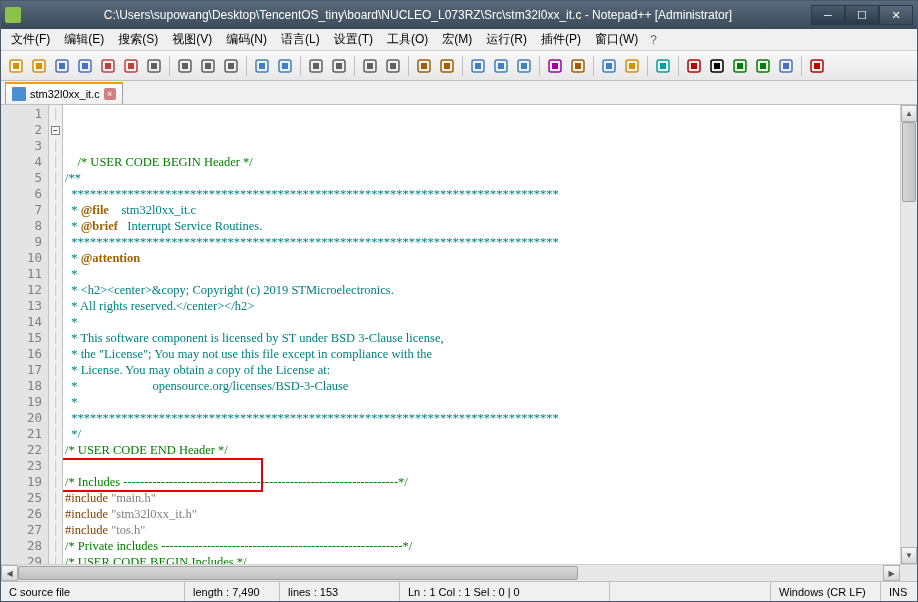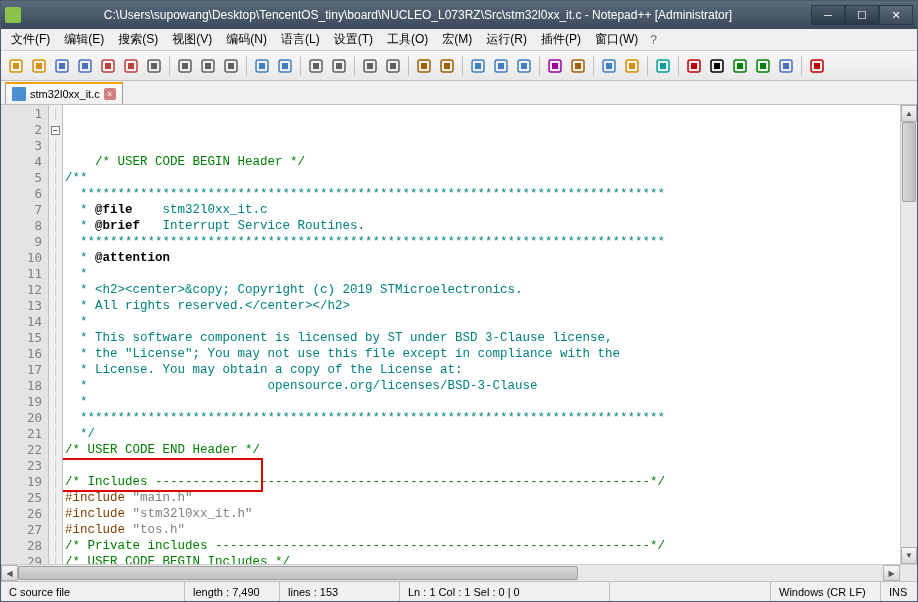--- a/index.html
+++ b/index.html
@@ -20,24 +20,24 @@
 .tabbar { height: 24px; background: #f0f0f0; border-bottom: 1px solid #c0c0c0; display: flex; align-items: flex-end; padding: 0 4px; }
 .tabbar .tab { height: 22px; background: linear-gradient(to bottom,#fff,#f0f0f0); border: 1px solid #a0a0a0; border-bottom: none; border-top: 2px solid #f0a000; padding: 0 6px; display: flex; align-items: center; gap: 4px; font-size: 11px; }
 .tabbar .tab .tabicon { width: 14px; height: 14px; background: #4a90d0; border-radius: 1px; display:inline-block; }
 .tabbar .tab .closetab { width: 12px; height: 12px; background: #d08080; border-radius: 2px; font-size: 9px; color: #fff; display: flex; align-items: center; justify-content: center; cursor: pointer; }
 .editor-wrap { flex: 1; display: flex; overflow: hidden; background: #fff; position: relative; }
 .gutter { width: 48px; background: #e4e4e4; border-right: 1px solid #c0c0c0; text-align: right; padding-right: 6px; padding-top: 1px; color: #808080; font-family: Consolas, monospace; font-size: 12.5px; line-height: 16px; user-select: none; }
 .gutter .ln { height: 16px; }
 .foldcol { width: 14px; background: #f0f0f0; border-right: 1px solid #c0c0c0; padding-top: 1px; font-family: Consolas, monospace; font-size: 10px; line-height: 16px; text-align: center; color: #808080; }
 .foldcol div { height: 16px; }
 .foldbox { display: inline-block; width: 9px; height: 9px; border: 1px solid #808080; background: #fff; font-size: 8px; line-height: 7px; text-align: center; color: #000; margin-top: 3px; }
-.code { flex: 1; font-family: Liberation Mono, monospace; font-size: 12.5px; line-height: 16px; padding-top: 1px; padding-left: 2px; white-space: pre; overflow: hidden; position: relative; }
+.code { flex: 1; font-family: Liberation Serif, serif; font-size: 12.5px; line-height: 16px; padding-top: 1px; padding-left: 2px; white-space: pre; overflow: hidden; position: relative; }
 .code .line { height: 16px; }
 .c-comment { color: #008000; }
-.c-dockey { color: #000000; font-weight: bold; }
+.c-dockey { color: #a16207; font-weight: bold; }
 .c-doccomment { color: #008080; }
 .c-pre { color: #804000; }
 .c-str { color: #808080; }
 .highlight-box { position: absolute; border: 2px solid #e00000; pointer-events: none; }
 .scrollbar-v { width: 17px; background: #f0f0f0; border-left: 1px solid #d0d0d0; display: flex; flex-direction: column; }
 .scrollbar-v .sbtn { height: 17px; background: linear-gradient(to bottom,#f8f8f8,#d8d8d8); border: 1px solid #b0b0b0; display: flex; align-items: center; justify-content: center; font-size: 8px; color: #555; cursor: pointer; }
 .scrollbar-v .strack { flex: 1; background: #e8e8e8; position: relative; }
 .scrollbar-v .sthumb { position: absolute; top: 0; left: 1px; right: 1px; height: 80px; background: linear-gradient(to right,#d8d8d8,#c0c0c0); border: 1px solid #a0a0a0; border-radius: 2px; cursor: pointer; }
 .hscroll-row { height: 17px; display: flex; background: #f0f0f0; border-top: 1px solid #d0d0d0; }
 .hscroll-row .sbtn { width: 17px; background: linear-gradient(to bottom,#f8f8f8,#d8d8d8); border: 1px solid #b0b0b0; display: flex; align-items: center; justify-content: center; font-size: 8px; color: #555; cursor: pointer; }

